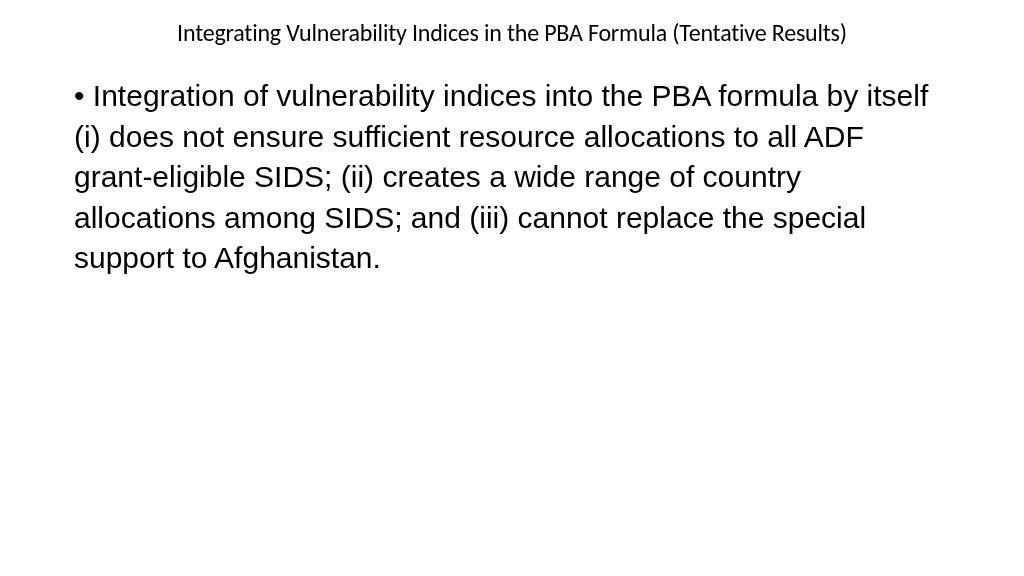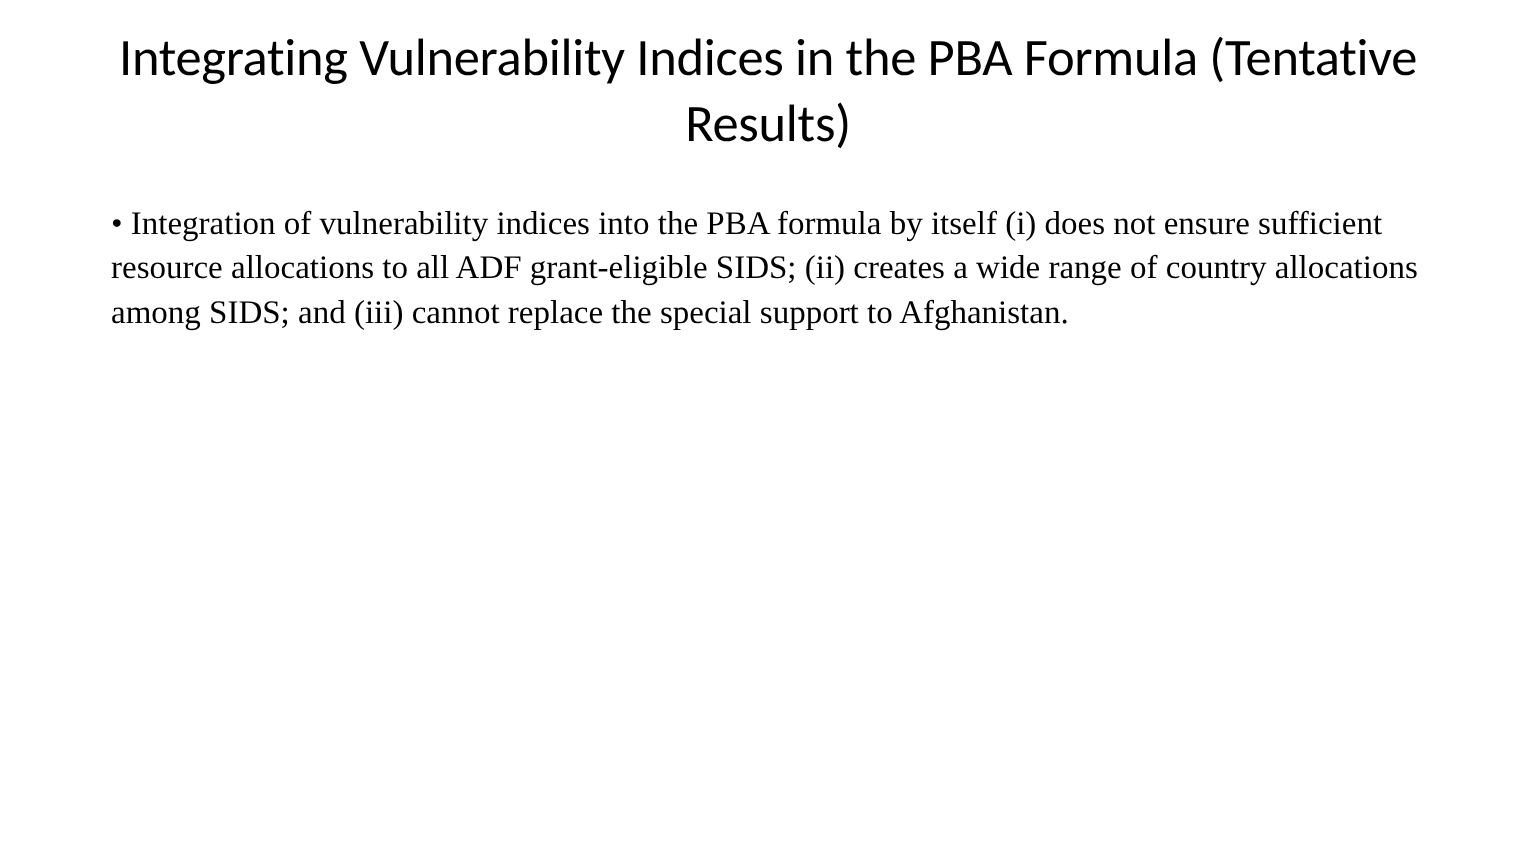--- a/index.html
+++ b/index.html
@@ -9,30 +9,30 @@
     }
     body {
       width: 1024px;
       height: 576px;
       background: #ffffff;
       font-family: Calibri, Arial, sans-serif;
       color: #000000;
       padding: 18px 70px 0 70px;
     }
     .title {
-      font-size: 35px;
+      font-size: 24px;
       font-weight: 400;
       text-align: center;
       line-height: 1.25;
       margin-bottom: 28px;
       letter-spacing: -0.2px;
     }
     .body-text {
-      font-family: Liberation Serif, serif;
-      font-size: 22px;
+      font-family: Liberation Sans, sans-serif;
+      font-size: 30px;
       line-height: 1.35;
       text-align: left;
       padding: 0 4px;
     }
     .bullet {
       margin-bottom: 30px;
     }
   </style>
 </head>
 <body>

